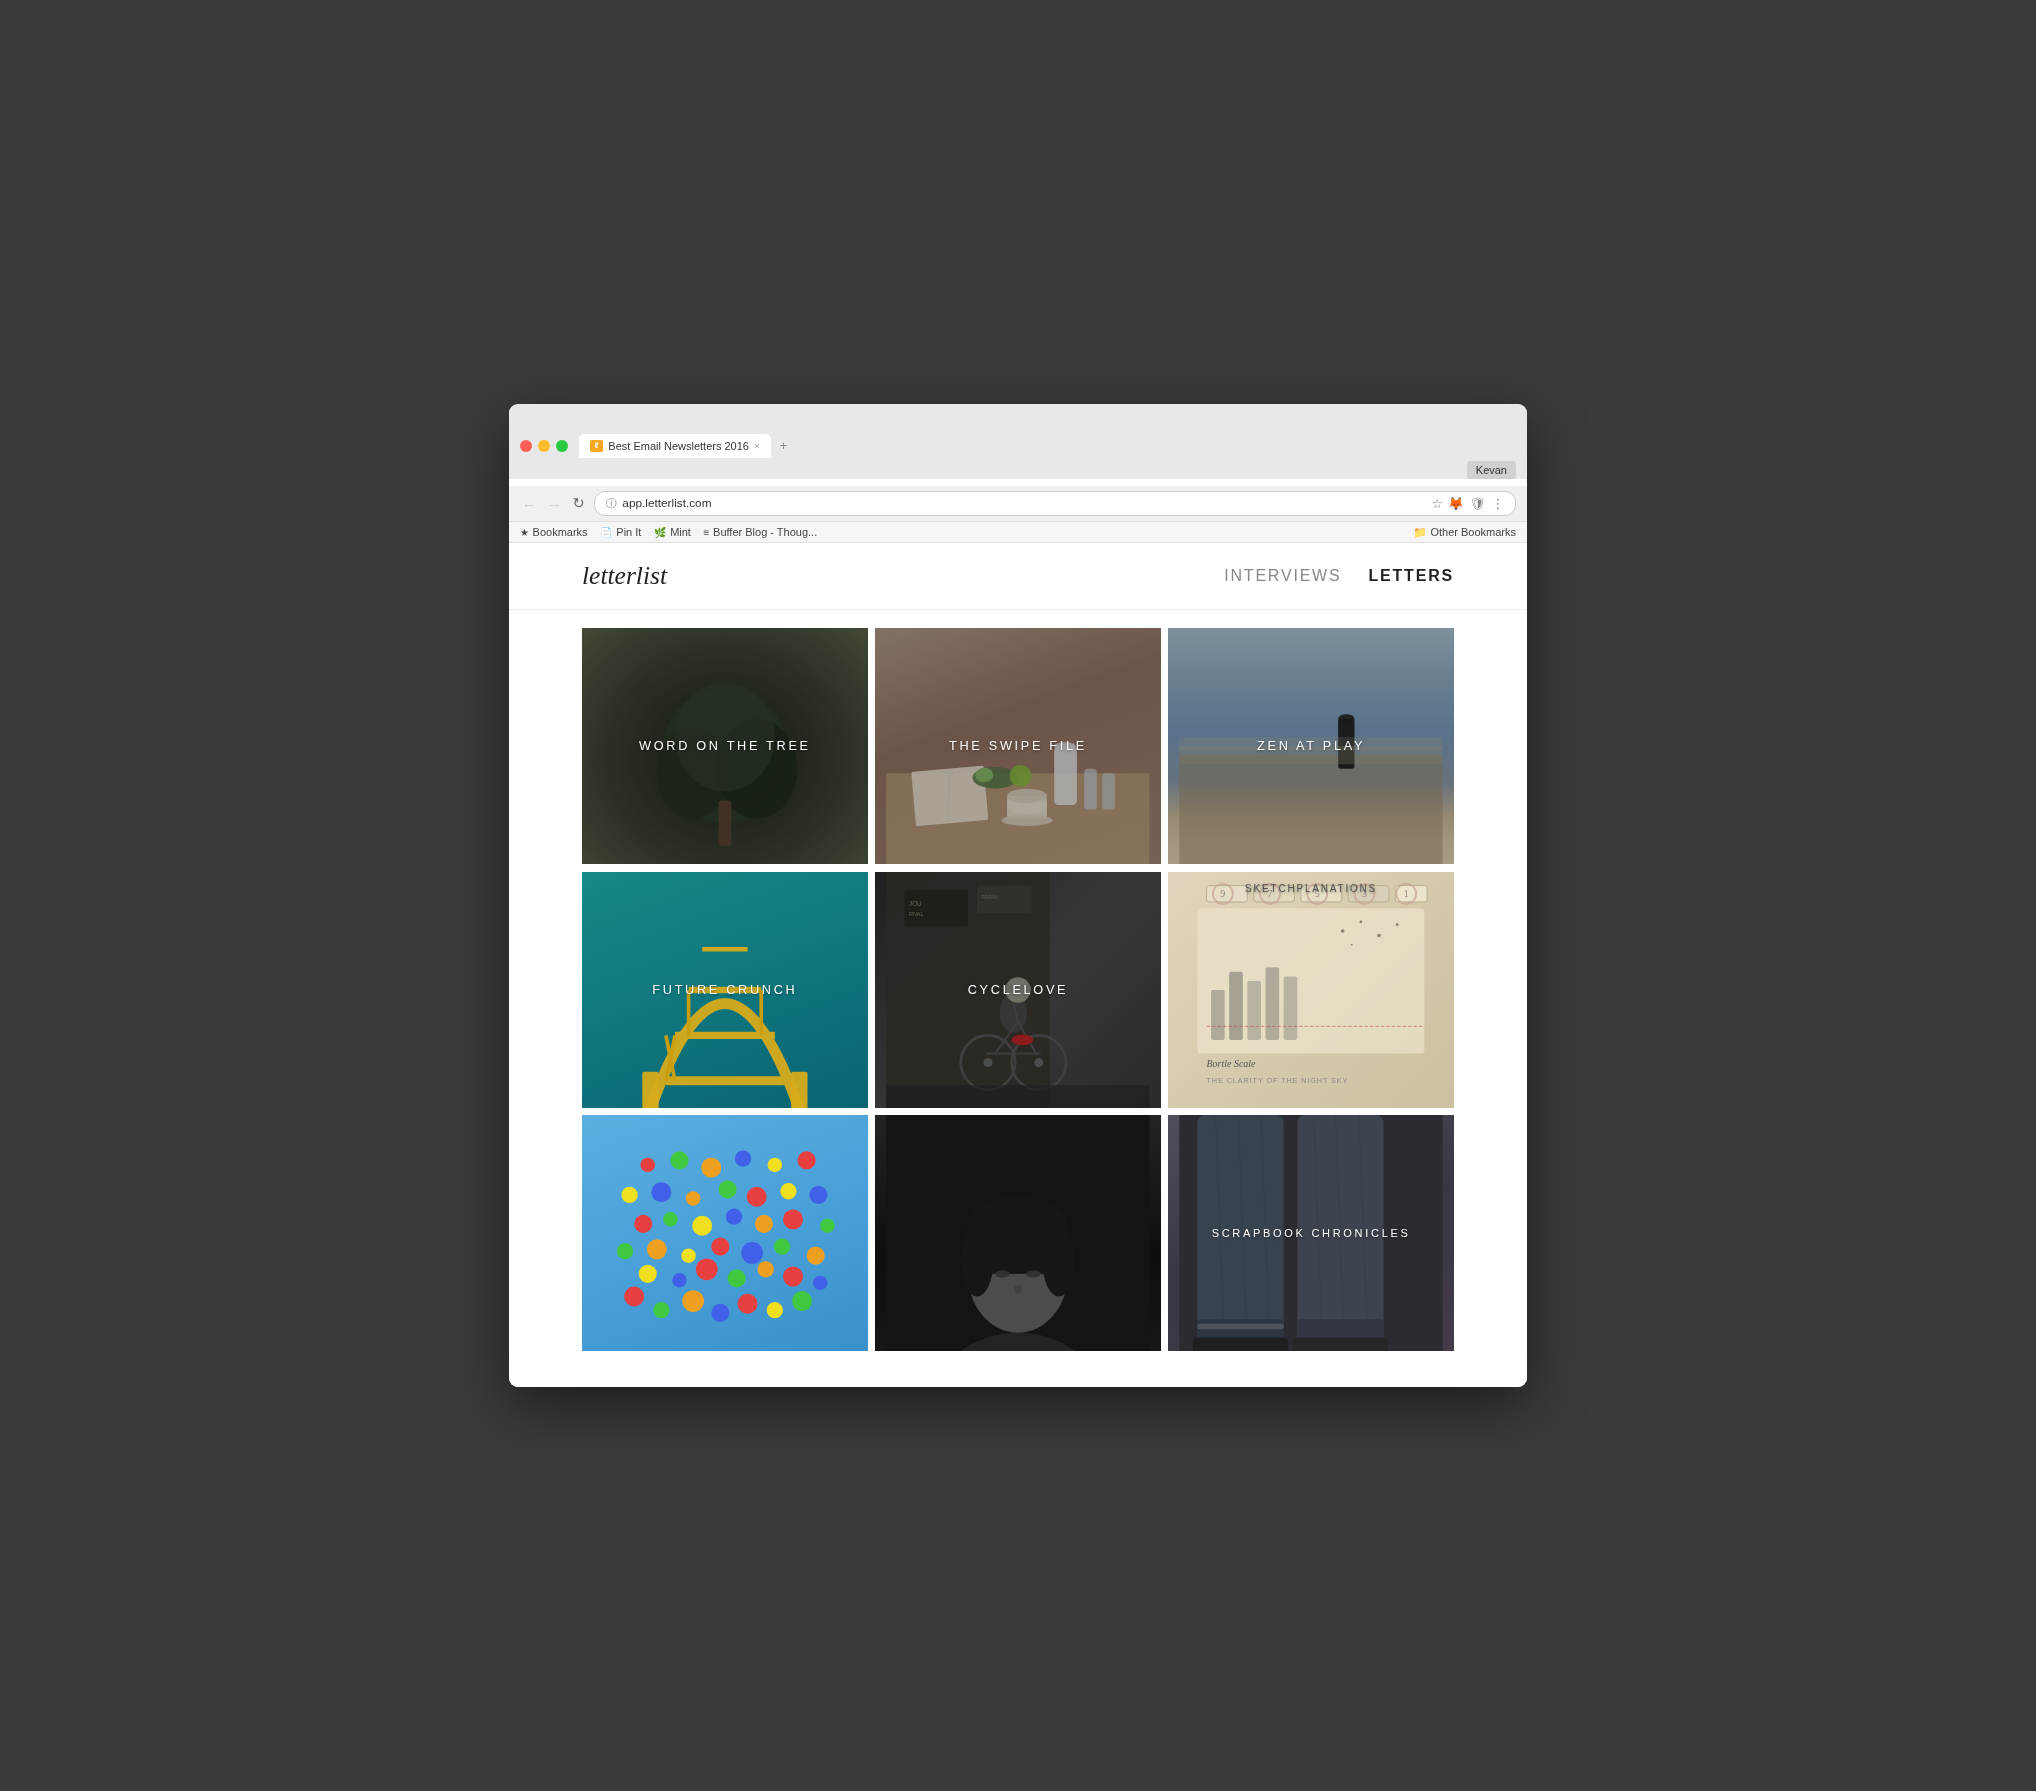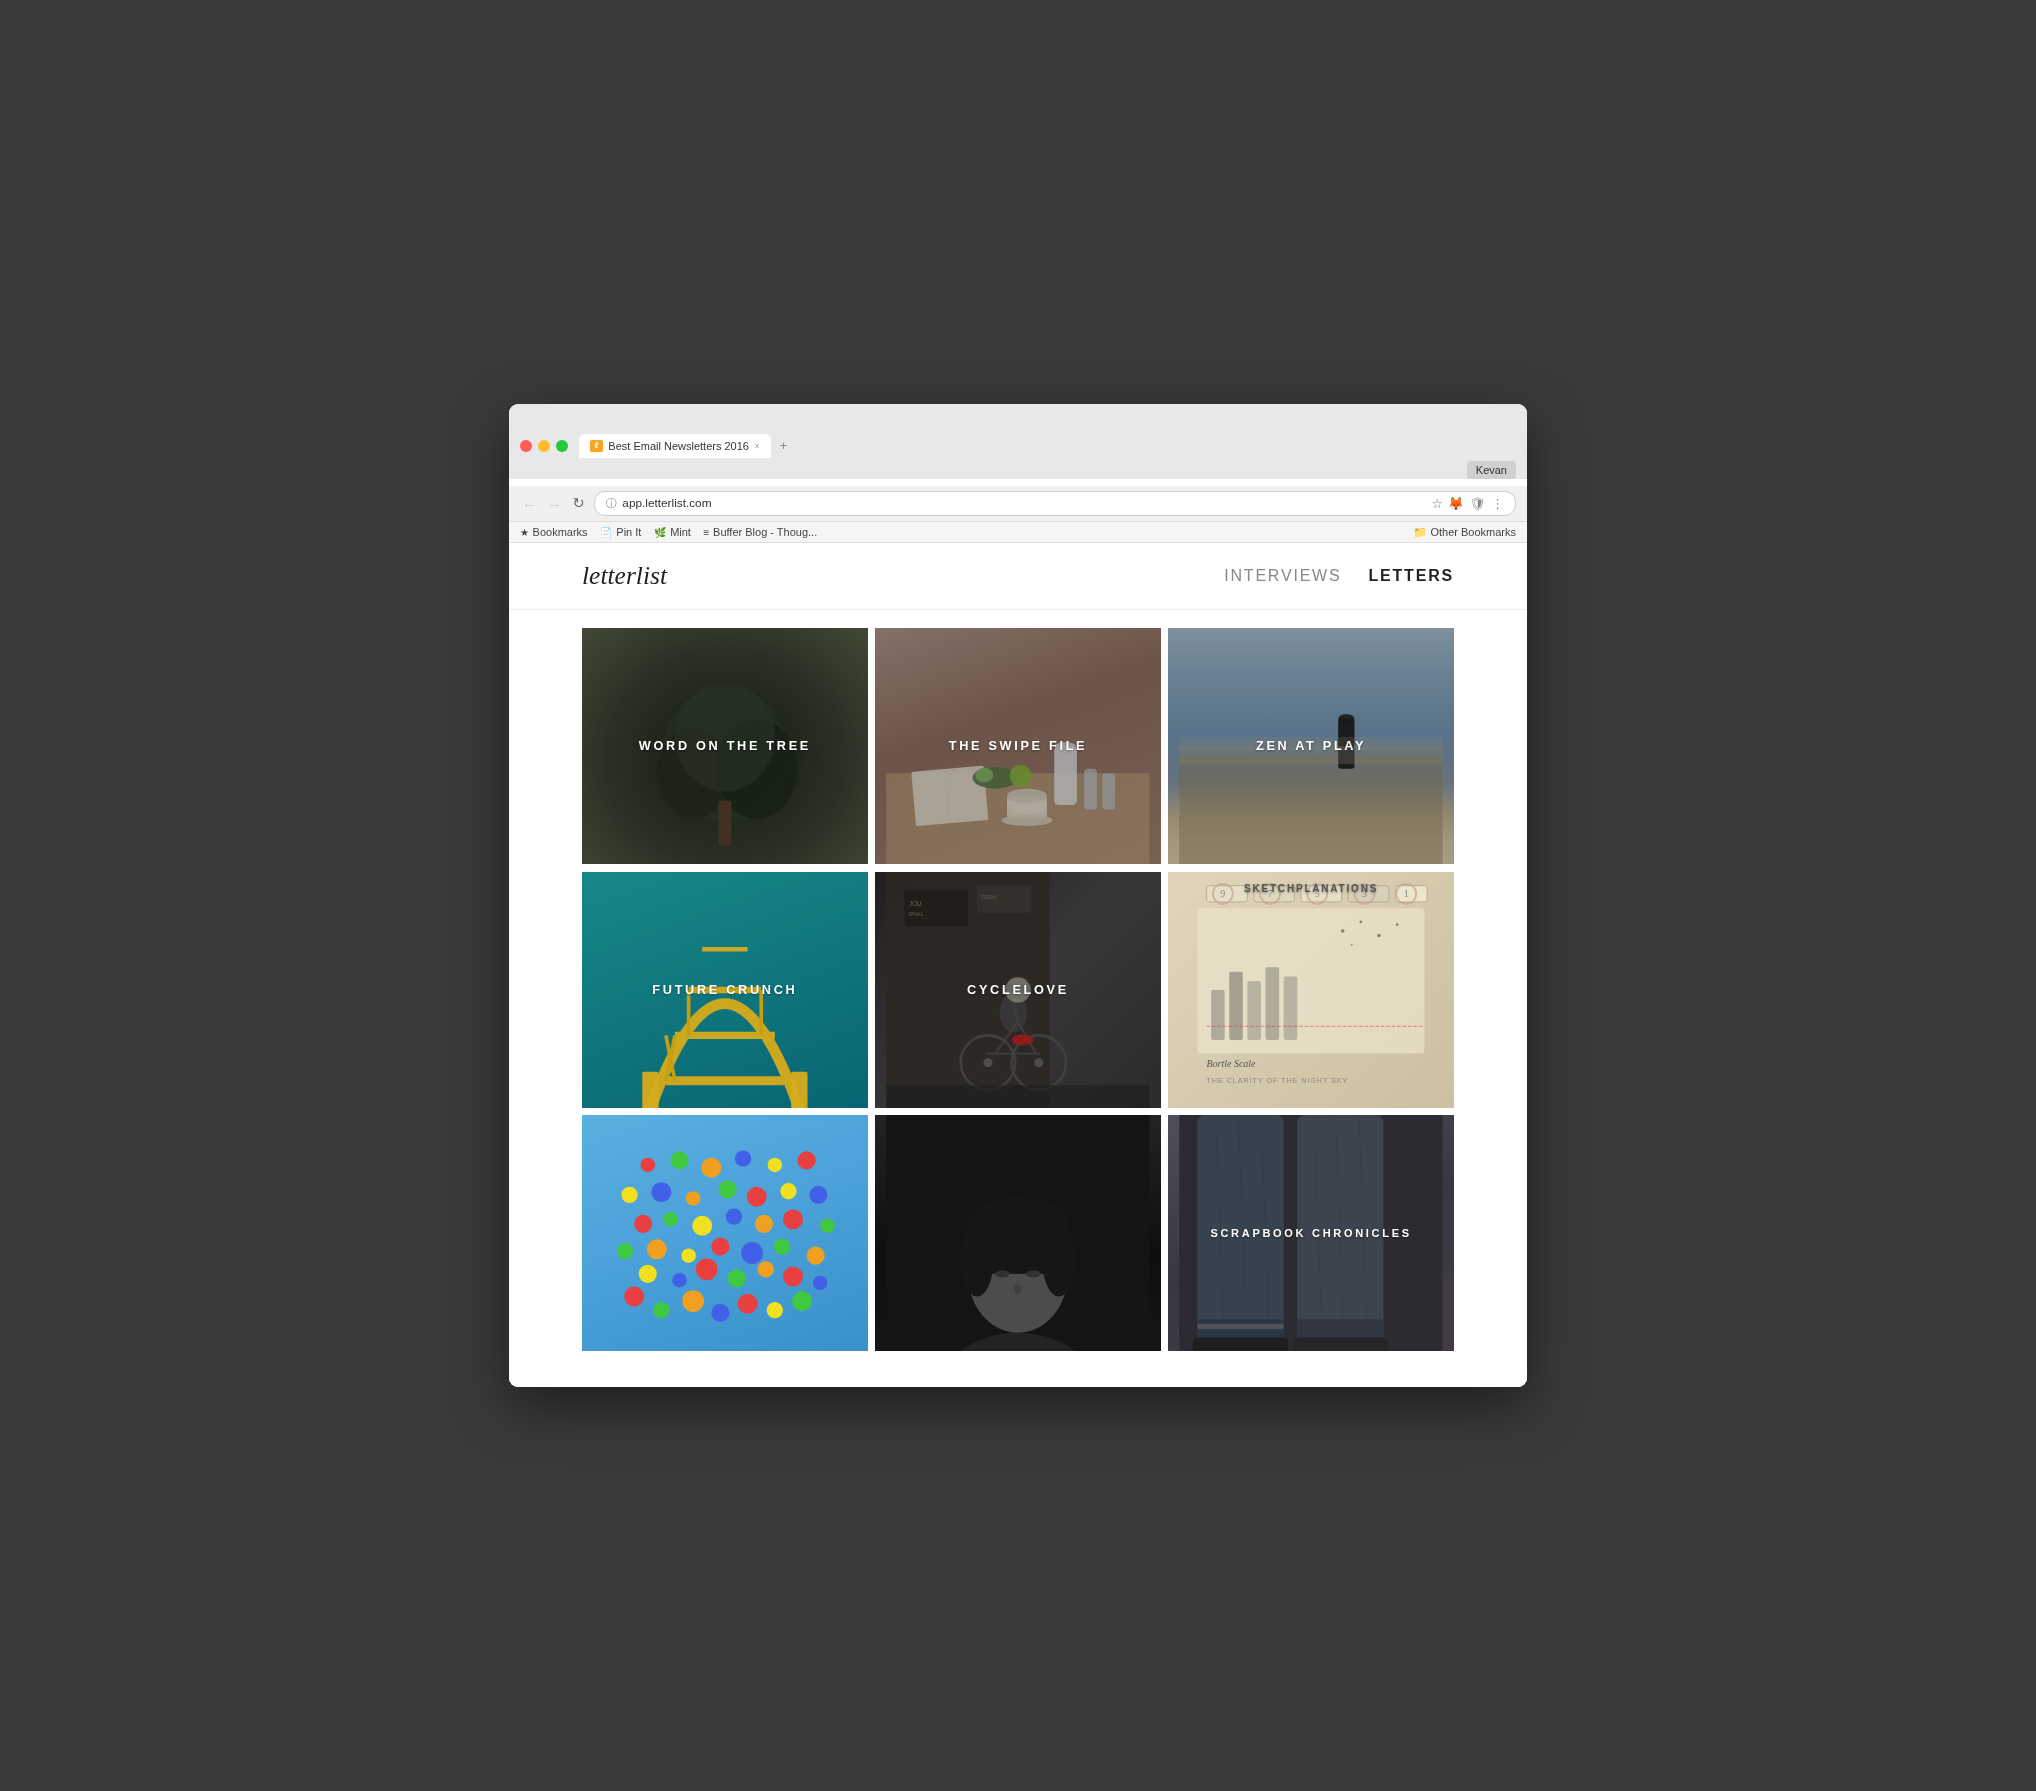--- a/index.html
+++ b/index.html
@@ -264,21 +264,21 @@
       inset: 0;
       background: rgba(0,0,0,0.25);
       display: flex;
       align-items: center;
       justify-content: center;
     }
 
     .grid-item-title {
       color: white;
       font-size: 12.7px;
-      font-weight: 700;
+      font-weight: 400;
       letter-spacing: 2.7px;
       text-transform: uppercase;
       text-align: center;
       padding: 0 18px;
       text-shadow: 0 0.9px 2.7px rgba(0,0,0,0.4);
     }
 
     
     .browser-window::-webkit-scrollbar { width: 7.3px; }
   </style>

